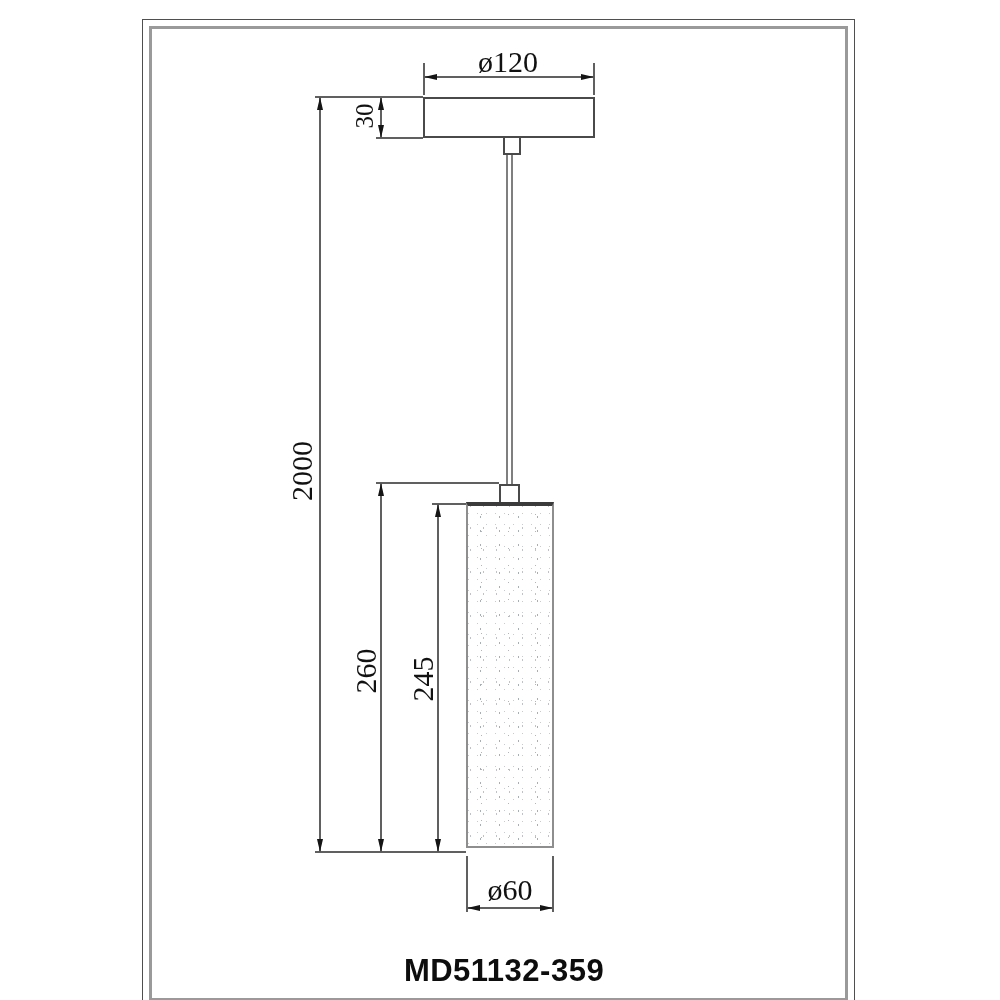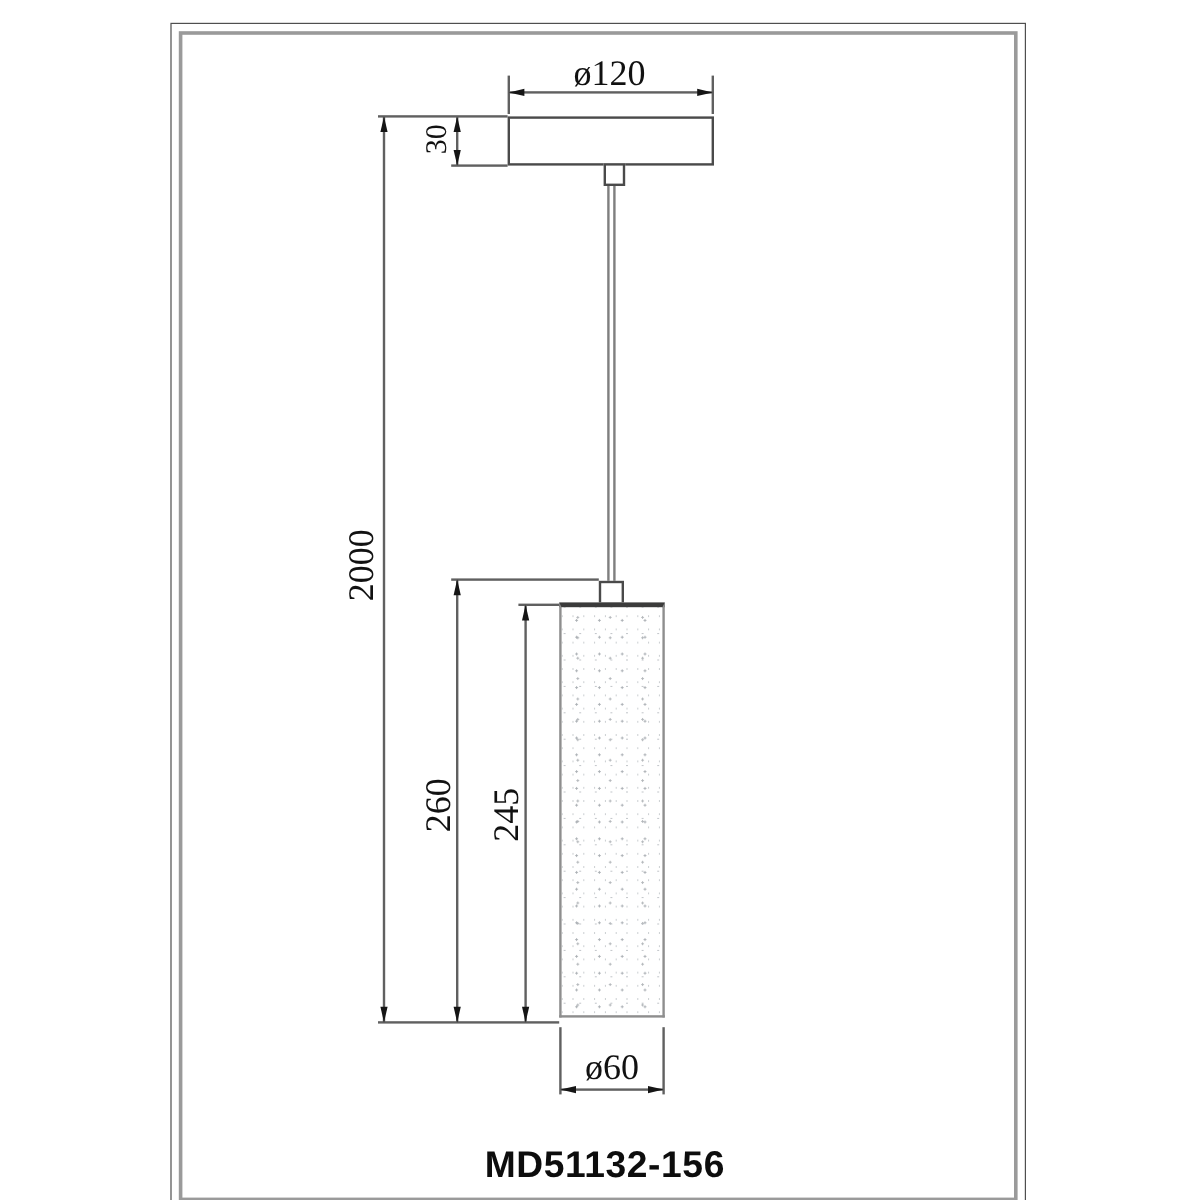--- a/index.html
+++ b/index.html
@@ -136,15 +136,15 @@
 
   <div>
     <div class="vline" style="left:466px;top:840px;height:56px"></div>
     <div class="vline" style="left:552px;top:840px;height:56px"></div>
     <div class="hline" style="left:467px;top:891px;width:86px"></div>
     <div class="arr left" style="left:467px;top:889px"></div>
     <div class="arr right" style="left:540px;top:889px"></div>
     <div class="dim-label" style="left:510px;top:874px">ø60</div>
   </div>
 
-  <div class="model-label">MD51132-156</div>
+  <div class="model-label">MD51132-359</div>
 
 </div>
 
 </body></html>

